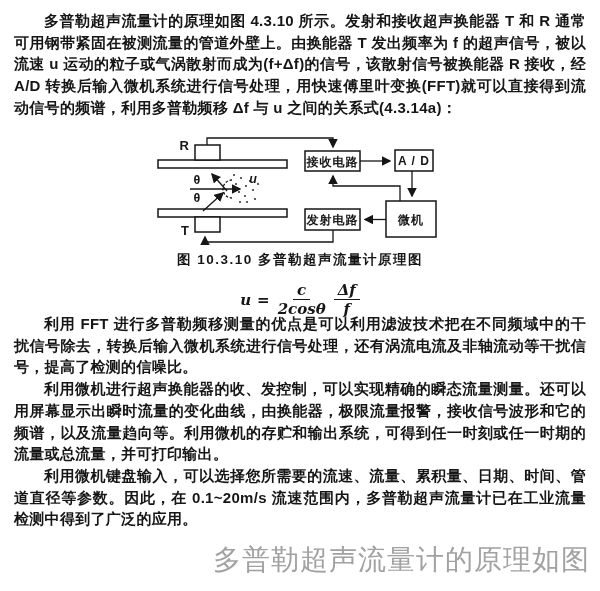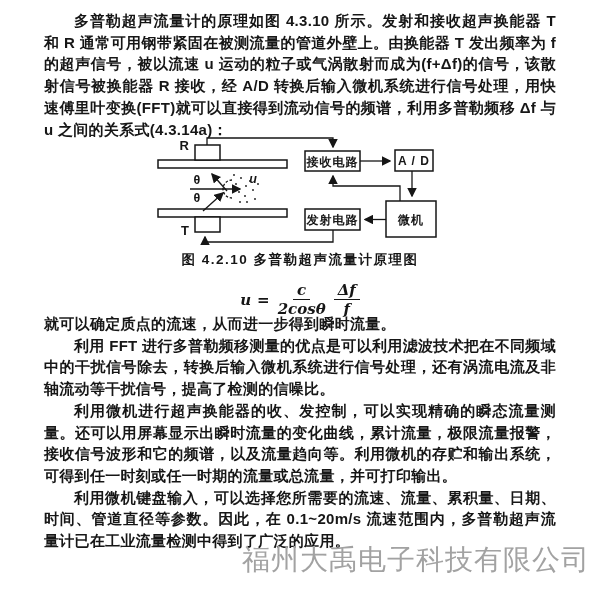--- a/index.html
+++ b/index.html
@@ -4,21 +4,21 @@
 <style>
   html,body{margin:0;padding:0;}
   body{
     width:600px;height:591px;position:relative;overflow:hidden;
     background:#ffffff;color:#161616;
     font-family:"Liberation Sans","DejaVu Sans",sans-serif;
   }
   .page{position:absolute;inset:0;}
 
   .textblock{
-    position:absolute;left:0;right:0;padding:0 44px;
+    position:absolute;left:0;right:0;padding:0 14px;
     font-size:15px;line-height:21.7px;font-weight:600;
     text-align:justify;text-justify:inter-character;word-break:break-all;
     letter-spacing:0.3px;
   }
   .textblock p{margin:0;text-indent:2em;}
   .textblock p.noindent{text-indent:0;}
 
   #para1{top:10px;}
   #body2{top:313px;}
 
@@ -116,37 +116,36 @@
       <circle cx="255" cy="65" r="0.9"></circle>
         <circle cx="240" cy="68" r="0.9"></circle>
       <circle cx="258" cy="50" r="0.9"></circle>
         <circle cx="234" cy="41" r="0.9"></circle>
     </g>
     <text class="small" x="197" y="50">θ</text>
     <text class="small" x="197" y="68">θ</text>
     <text class="small" x="253" y="49" style="font-style:italic">u</text>
   </svg>
 
-  <div class="caption">图 4.2.10  多普勒超声流量计原理图</div>
+  <div class="caption">图 10.3.10  多普勒超声流量计原理图</div>
 
   <div class="formula">
     <span>u</span>
     <span>=</span>
     <span class="frac">
       <span class="num">c</span>
       <span class="den">2cosθ</span>
     </span>
     <span class="frac">
       <span class="num">Δf</span>
       <span class="den">f</span>
     </span>
   </div>
 
   <div class="textblock" id="body2">
-    <p class="noindent">就可以确定质点的流速，从而进一步得到瞬时流量。</p>
     <p>利用 FFT 进行多普勒频移测量的优点是可以利用滤波技术把在不同频域中的干扰信号除去，转换后输入微机系统进行信号处理，还有涡流电流及非轴流动等干扰信号，提高了检测的信噪比。</p>
-    <p>利用微机进行超声换能器的收、发控制，可以实现精确的瞬态流量测量。还可以用屏幕显示出瞬时流量的变化曲线，累计流量，极限流量报警，接收信号波形和它的频谱，以及流量趋向等。利用微机的存贮和输出系统，可得到任一时刻或任一时期的流量或总流量，并可打印输出。</p>
+    <p>利用微机进行超声换能器的收、发控制，可以实现精确的瞬态流量测量。还可以用屏幕显示出瞬时流量的变化曲线，由换能器，极限流量报警，接收信号波形和它的频谱，以及流量趋向等。利用微机的存贮和输出系统，可得到任一时刻或任一时期的流量或总流量，并可打印输出。</p>
     <p>利用微机键盘输入，可以选择您所需要的流速、流量、累积量、日期、时间、管道直径等参数。因此，在 0.1~20m/s 流速范围内，多普勒超声流量计已在工业流量检测中得到了广泛的应用。</p>
   </div>
 
-  <div class="watermark">福州大禹电子科技有限公司</div>
+  <div class="watermark">多普勒超声流量计的原理如图</div>
 
 </div>
 
 </body></html>

